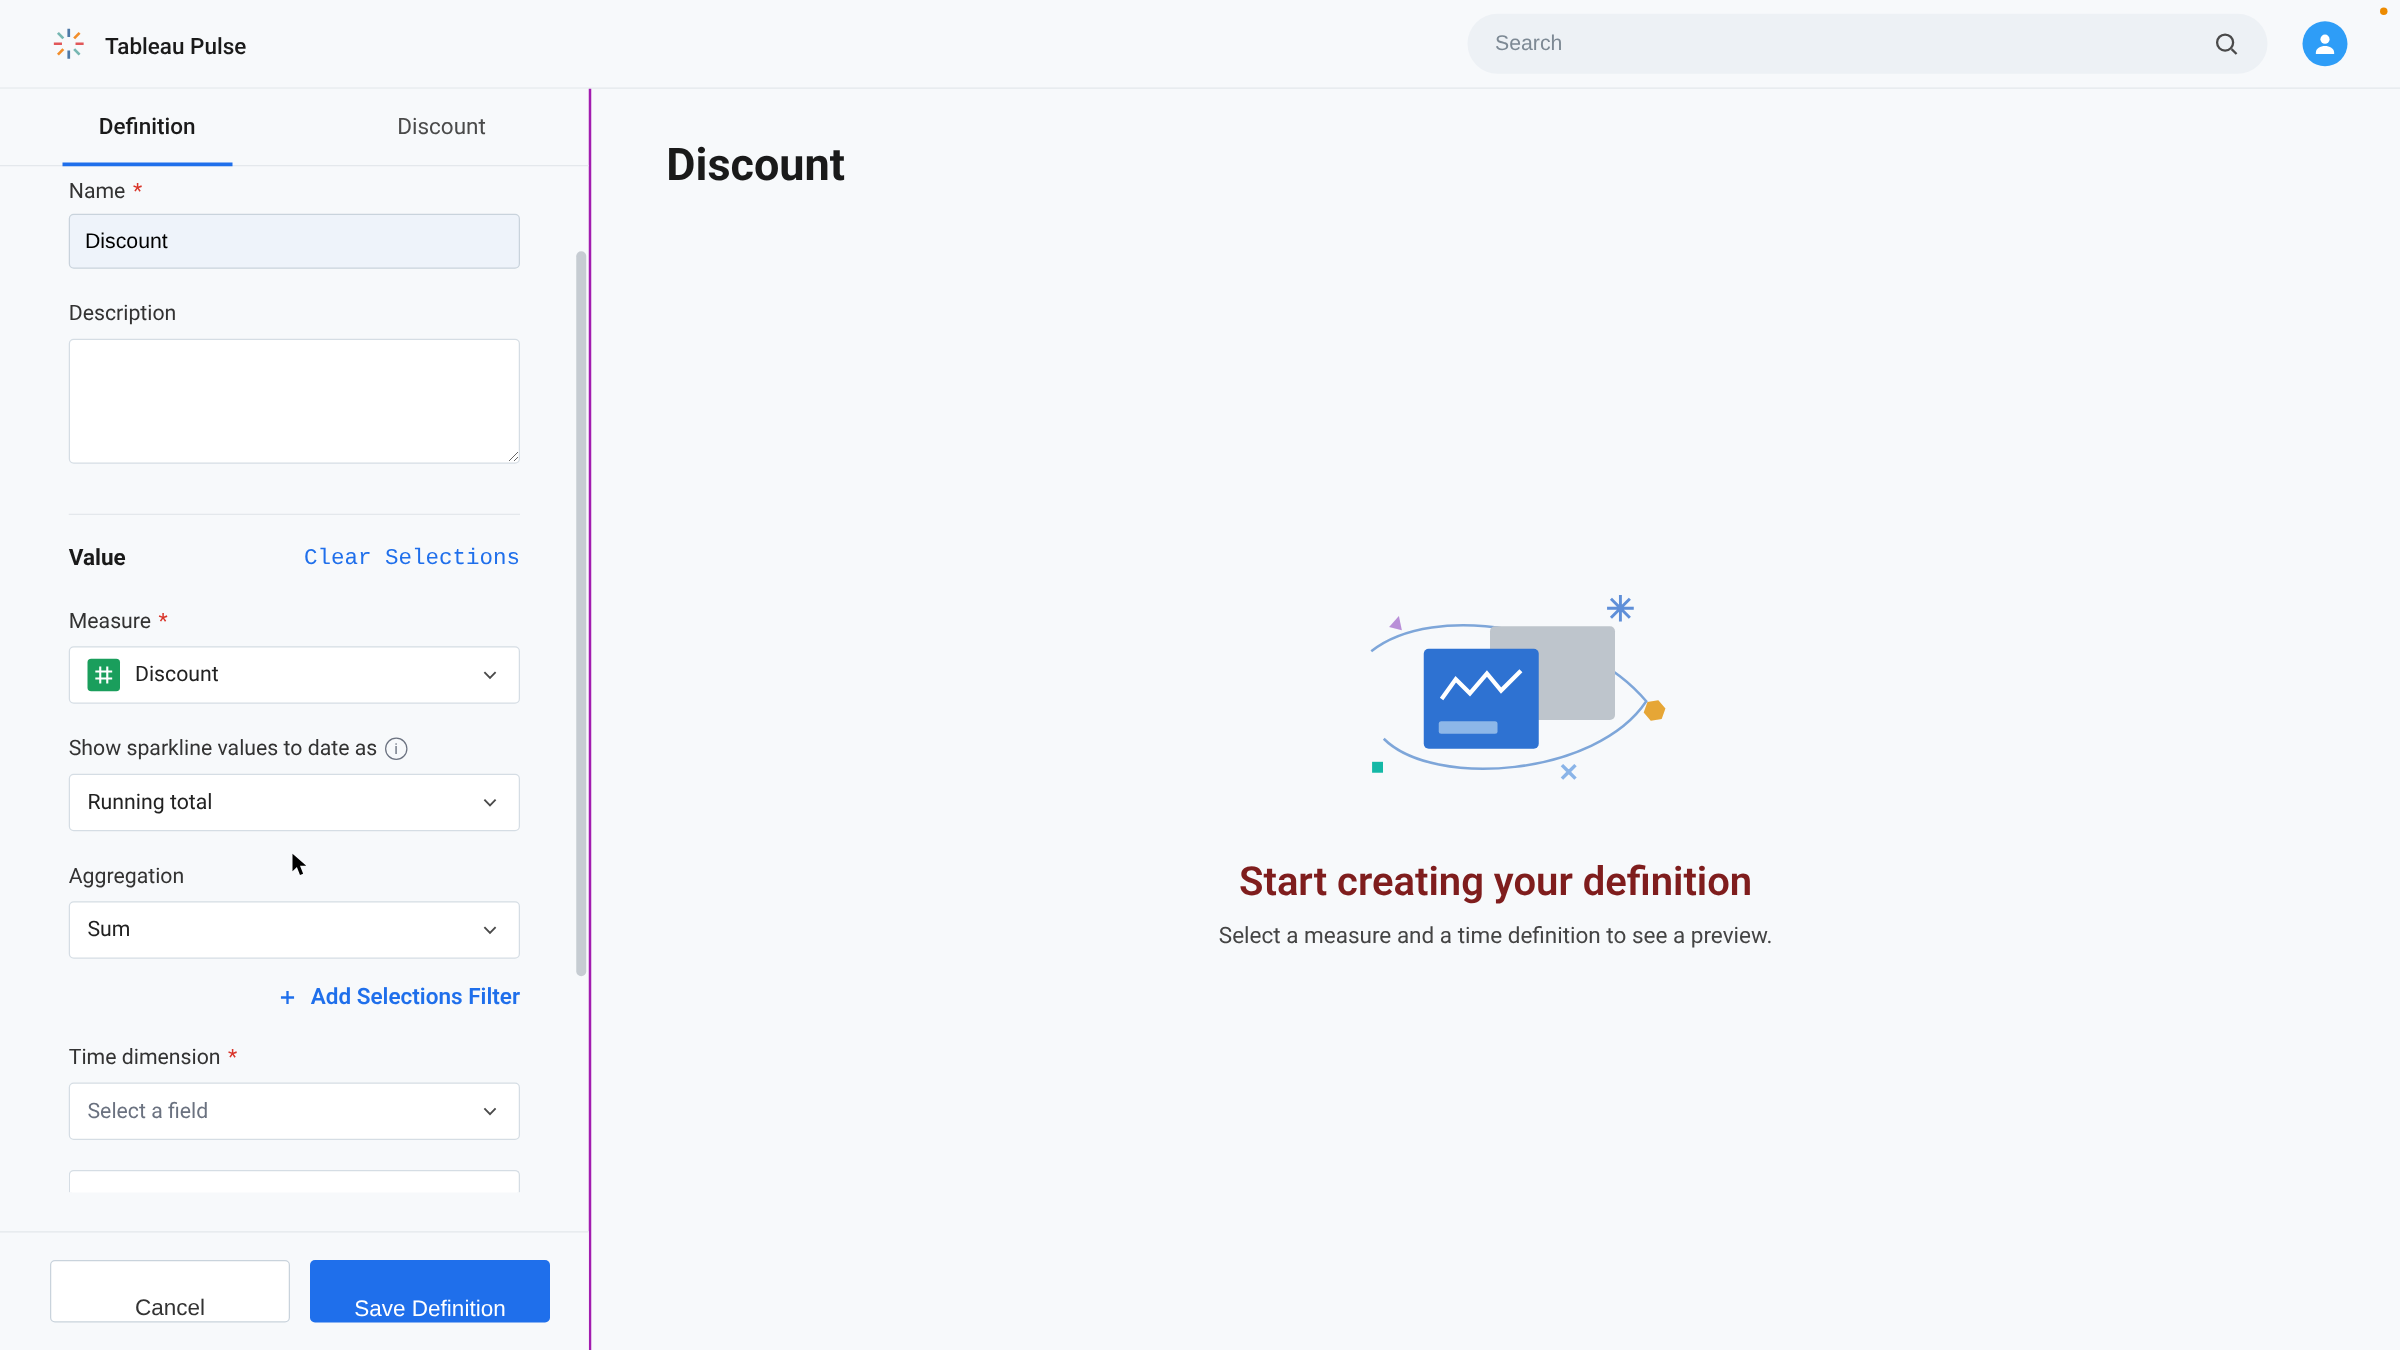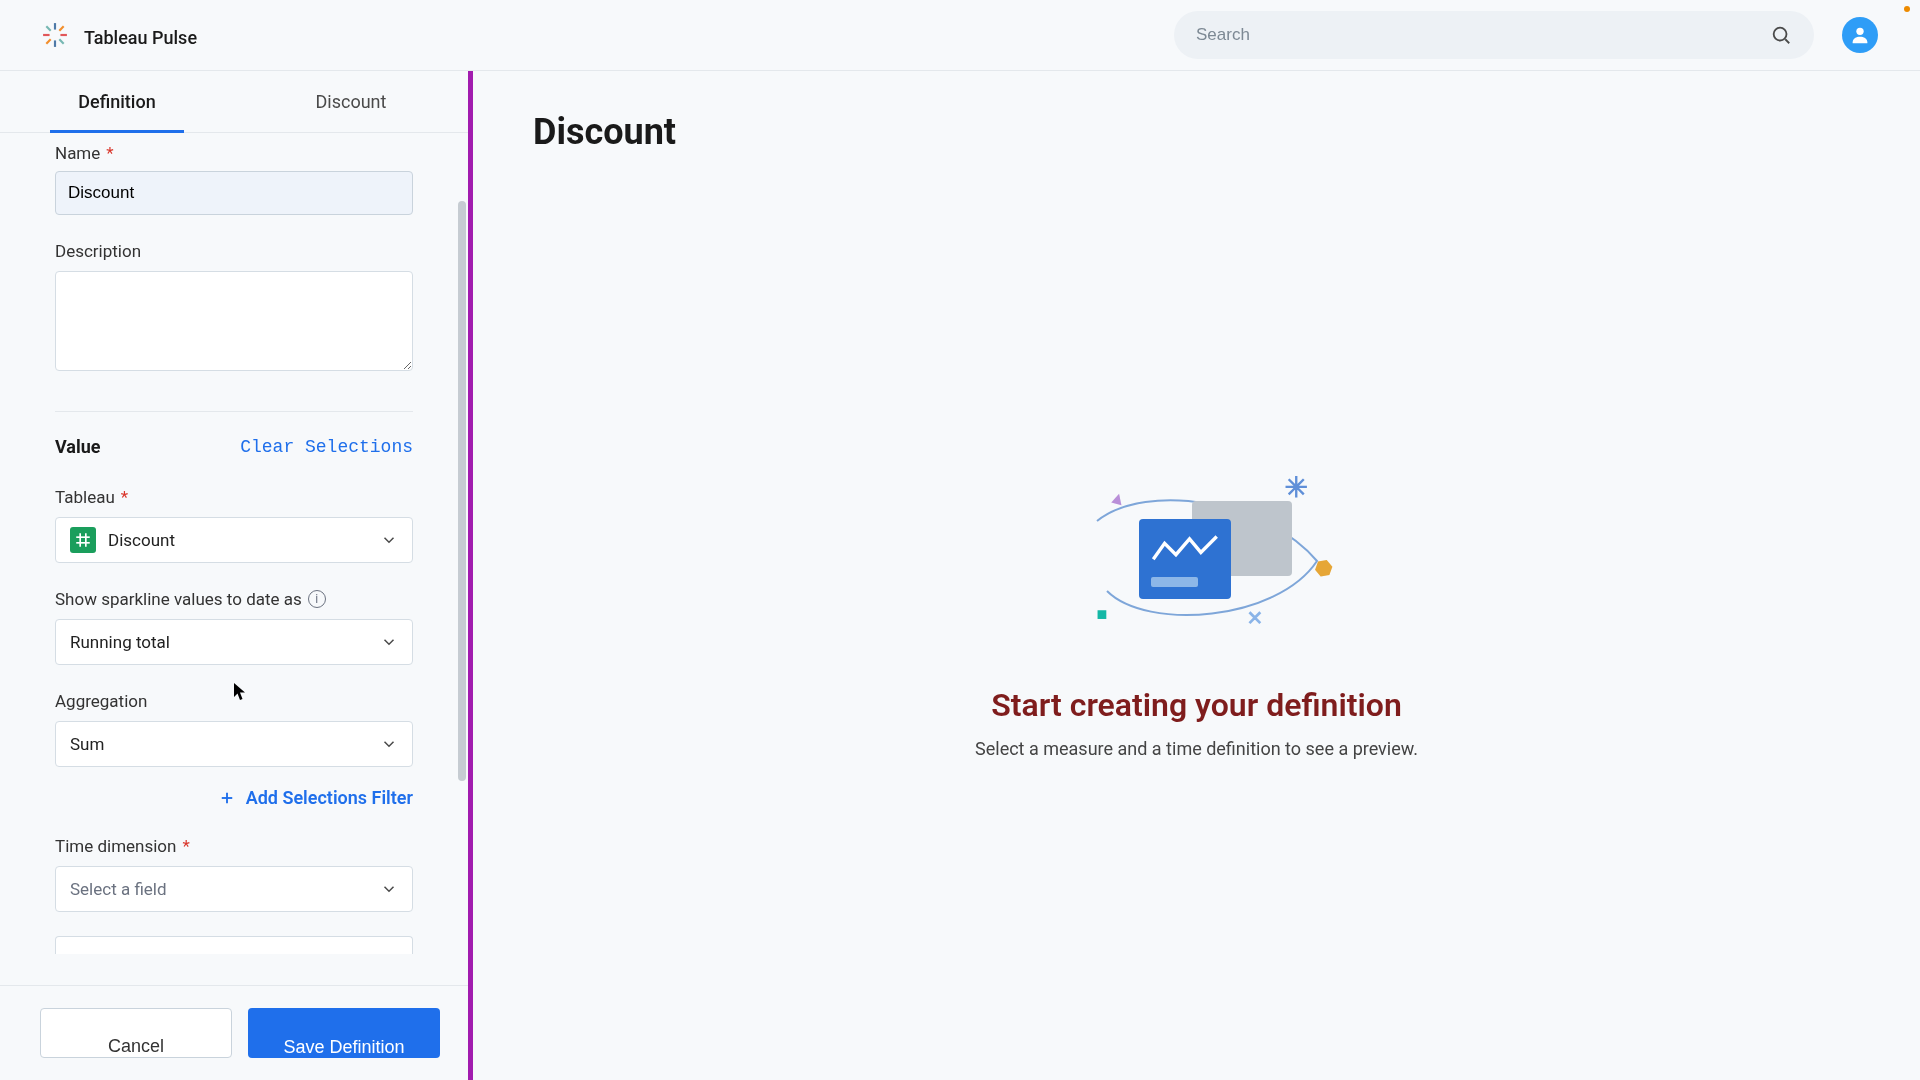--- a/index.html
+++ b/index.html
@@ -85,21 +85,21 @@
   }
 
   
   .content {
     display: flex;
     height: calc(1080px - 71px);
   }
   .left-panel {
     width: 473px;
     flex: none;
-    border-right: 5px solid #a21caf;
+    border-right: 2px solid #a21caf;
     display: flex;
     flex-direction: column;
     background: #f7f9fb;
     position: relative;
   }
   .tabs {
     display: flex;
     border-bottom: 1px solid #e4e8ec;
     flex: none;
   }
@@ -460,21 +460,21 @@
 
       
       <div class="value-row">
         <span class="value-title">Value</span>
         <span class="link-btn">Clear Selections</span>
       </div>
 
       
       <div class="field-block first">
         <label class="field-label">
-          <span>Tableau</span>
+          <span>Measure</span>
           <span class="req">*</span>
         </label>
         <div class="select">
           <span class="measure-icon">
             <svg viewBox="0 0 16 16" fill="none" stroke="#fff" stroke-width="1.5">
               <line x1="2" y1="5.5" x2="14" y2="5.5"></line>
               <line x1="2" y1="10.5" x2="14" y2="10.5"></line>
               <line x1="5.5" y1="2" x2="5.5" y2="14"></line>
               <line x1="10.5" y1="2" x2="10.5" y2="14"></line>
             </svg>

